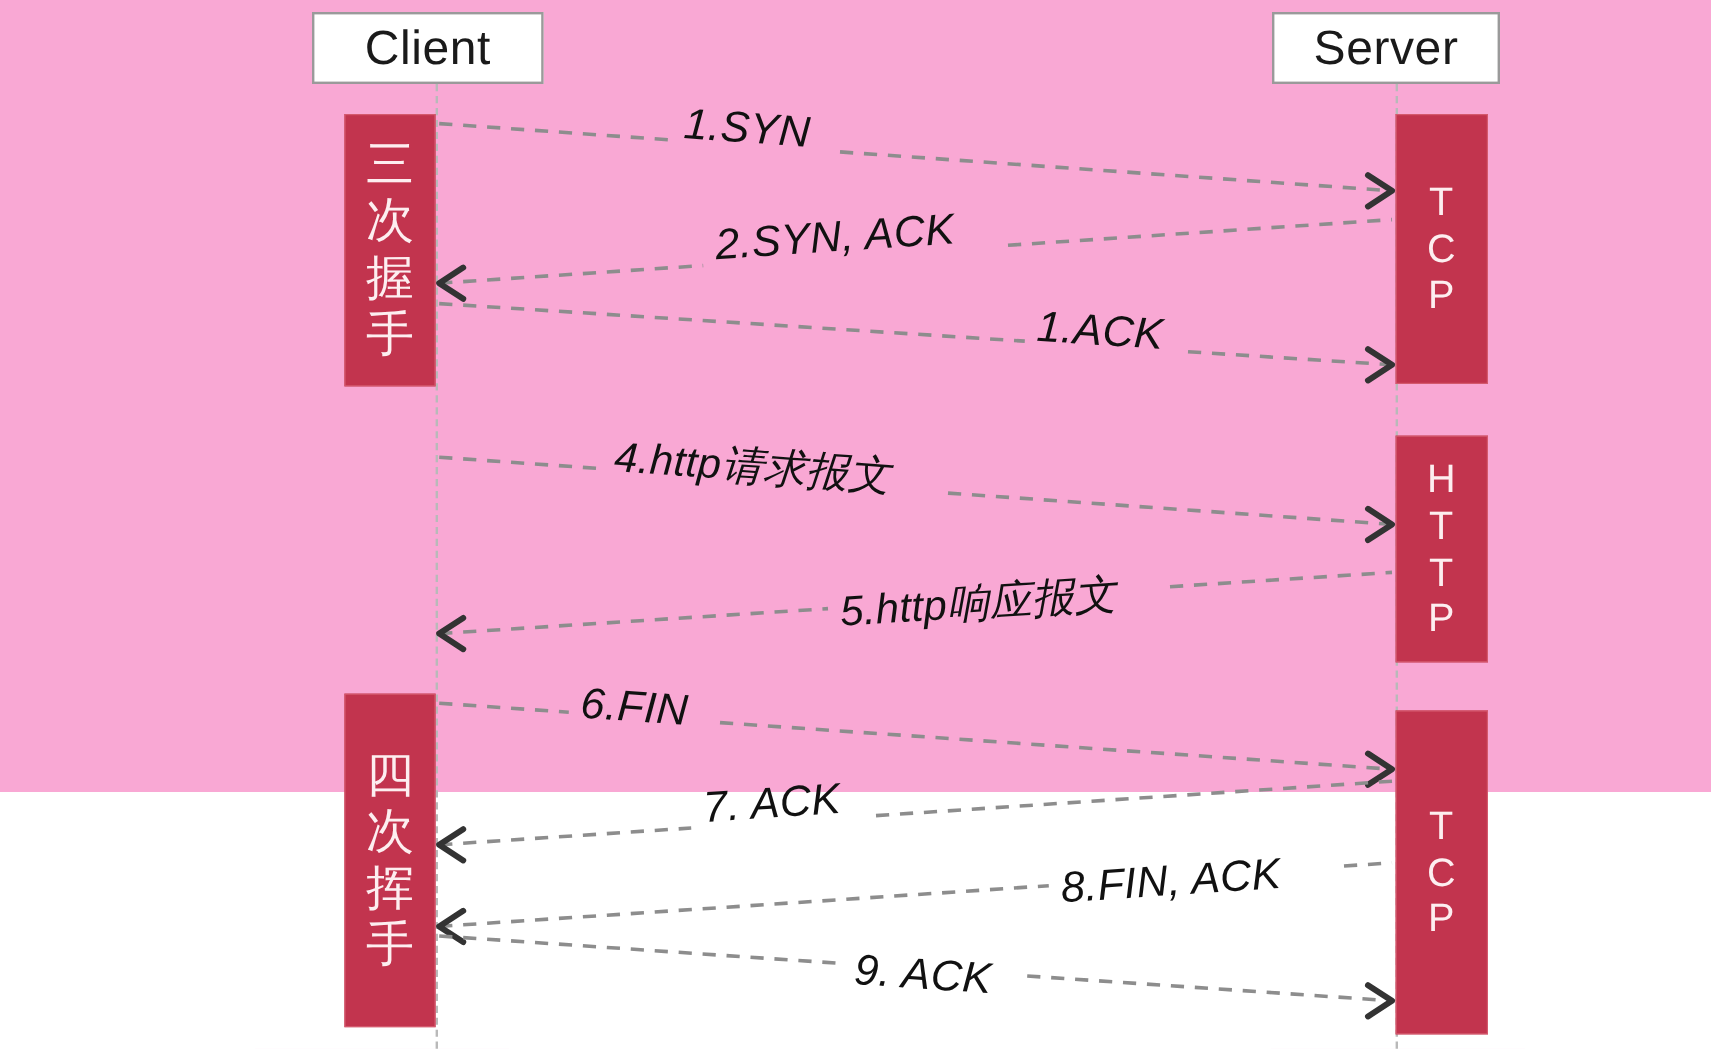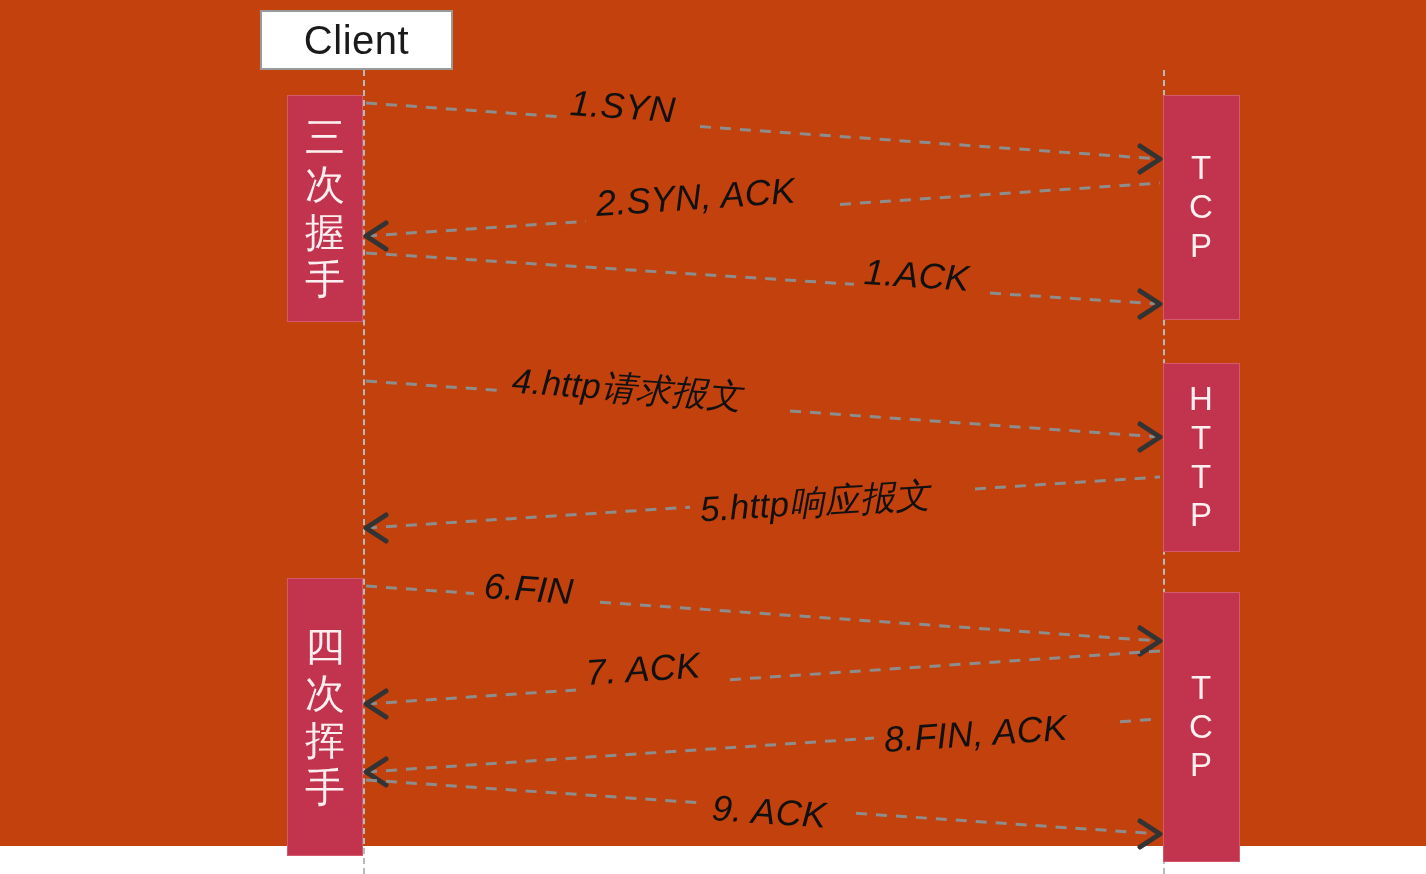--- a/index.html
+++ b/index.html
@@ -1,19 +1,19 @@
 <!DOCTYPE html>
 <html><head>
 <meta charset="utf-8">
 <title>TCP/HTTP Sequence Diagram</title>
 <style>
   html,body{margin:0;padding:0;background:#ffffff;}
   body{width:1426px;height:874px;overflow:hidden;
        font-family:"Liberation Sans","DejaVu Sans",sans-serif;}
-  #stage{position:relative;width:1426px;height:846px;background:#c2410c;}
+  #stage{position:relative;width:1426px;height:660px;background:#f9a8d4;}
 
   
   .actor-box{position:absolute;box-sizing:border-box;
     border:2px solid #9a9a9a;background:#fff;
     display:flex;align-items:center;justify-content:center;
     color:#1a1a1a;font-size:40px;letter-spacing:.5px;}
 
   
   .lifeline{position:absolute;width:0;border-left:2px dashed #b9b9b9;}
 
@@ -40,20 +40,23 @@
     transform-origin:left center;}
   .msg.cjk{font-size:35px;}
 </style>
 </head>
 <body>
 
 <div id="stage">
 
   <div class="actor-box" id="actor-client" style="left: 260px; top: 10px; width: 193px; height: 60px;">
     <span>Client</span>
+  </div>
+  <div class="actor-box" id="actor-server" style="left: 1060px; top: 10px; width: 190px; height: 60px;">
+    <span>Server</span>
   </div>
 
   <div class="lifeline" id="lifeline-client" style="left: 363px; top: 70px; height: 804px;"></div>
   <div class="lifeline" id="lifeline-server" style="left: 1163px; top: 70px; height: 804px;"></div>
 
   <div id="bars-layer">
       <div class="bar cjk" style="left: 287px; top: 95px; width: 76px; height: 227px;">
         <span class="gl">三</span>
         <span class="gl">次</span>
         <span class="gl">握</span>

